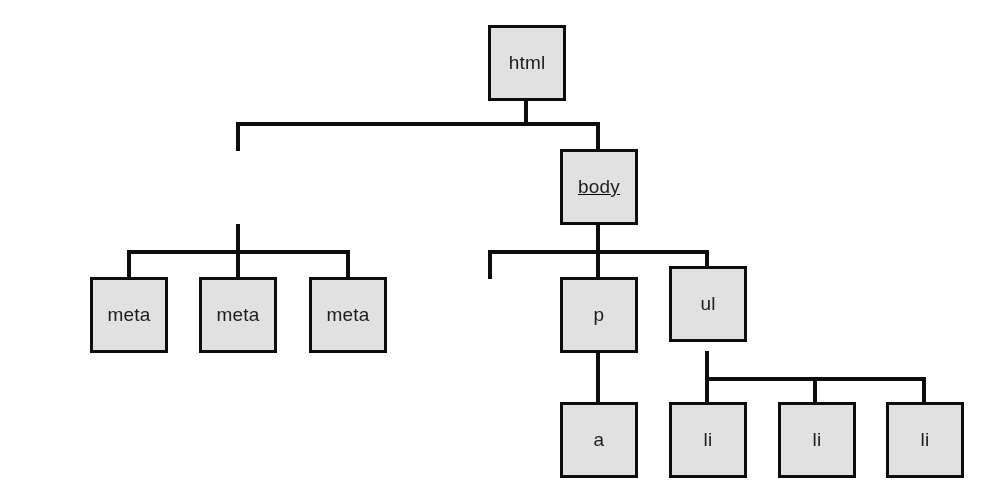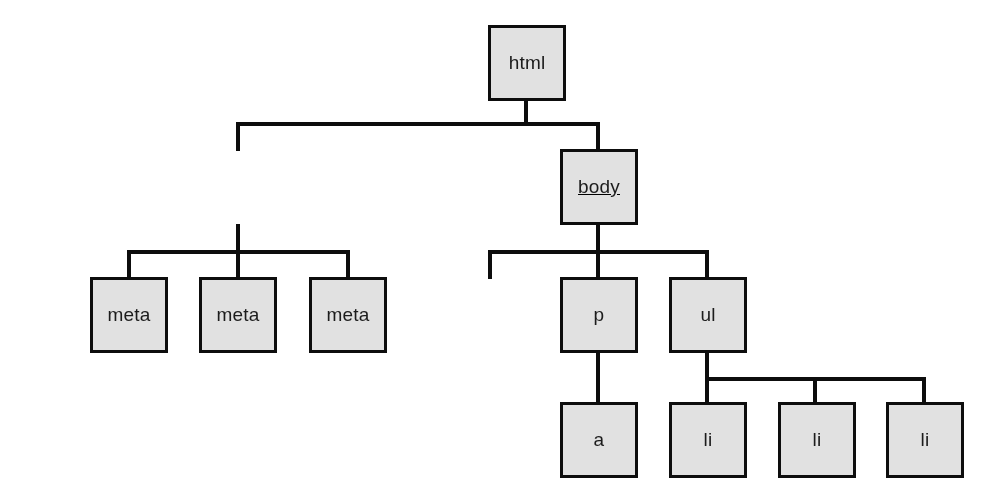--- a/index.html
+++ b/index.html
@@ -39,21 +39,21 @@
 
   
   #node-html  { left: 460px; top:  25px; }
   #node-head  { left: 171px; top: 149px; }
   #node-body  { left: 532px; top: 149px; text-decoration: underline; }
   #node-title { left:  62px; top: 277px; }
   #node-meta1 { left: 171px; top: 277px; }
   #node-meta2 { left: 281px; top: 277px; }
   #node-h1    { left: 423px; top: 277px; }
   #node-p     { left: 532px; top: 277px; }
-  #node-ul    { left: 641px; top: 277px; justify-content: center; }
+  #node-ul    { left: 641px; top: 266px; justify-content: center; }
   #node-a     { left: 532px; top: 402px; }
   #node-li1   { left: 641px; top: 402px; }
   #node-li2   { left: 750px; top: 402px; }
   #node-li3   { left: 858px; top: 402px; }
 
   
   #e-html-stub   { left: 496px; top: 101px; width:   4px; height: 25px; }
   #e-bus1        { left: 208px; top: 122px; width: 364px; height:  4px; }
   #e-bus1-head   { left: 208px; top: 122px; width:   4px; height: 29px; }
   #e-bus1-body   { left: 568px; top: 122px; width:   4px; height: 29px; }

